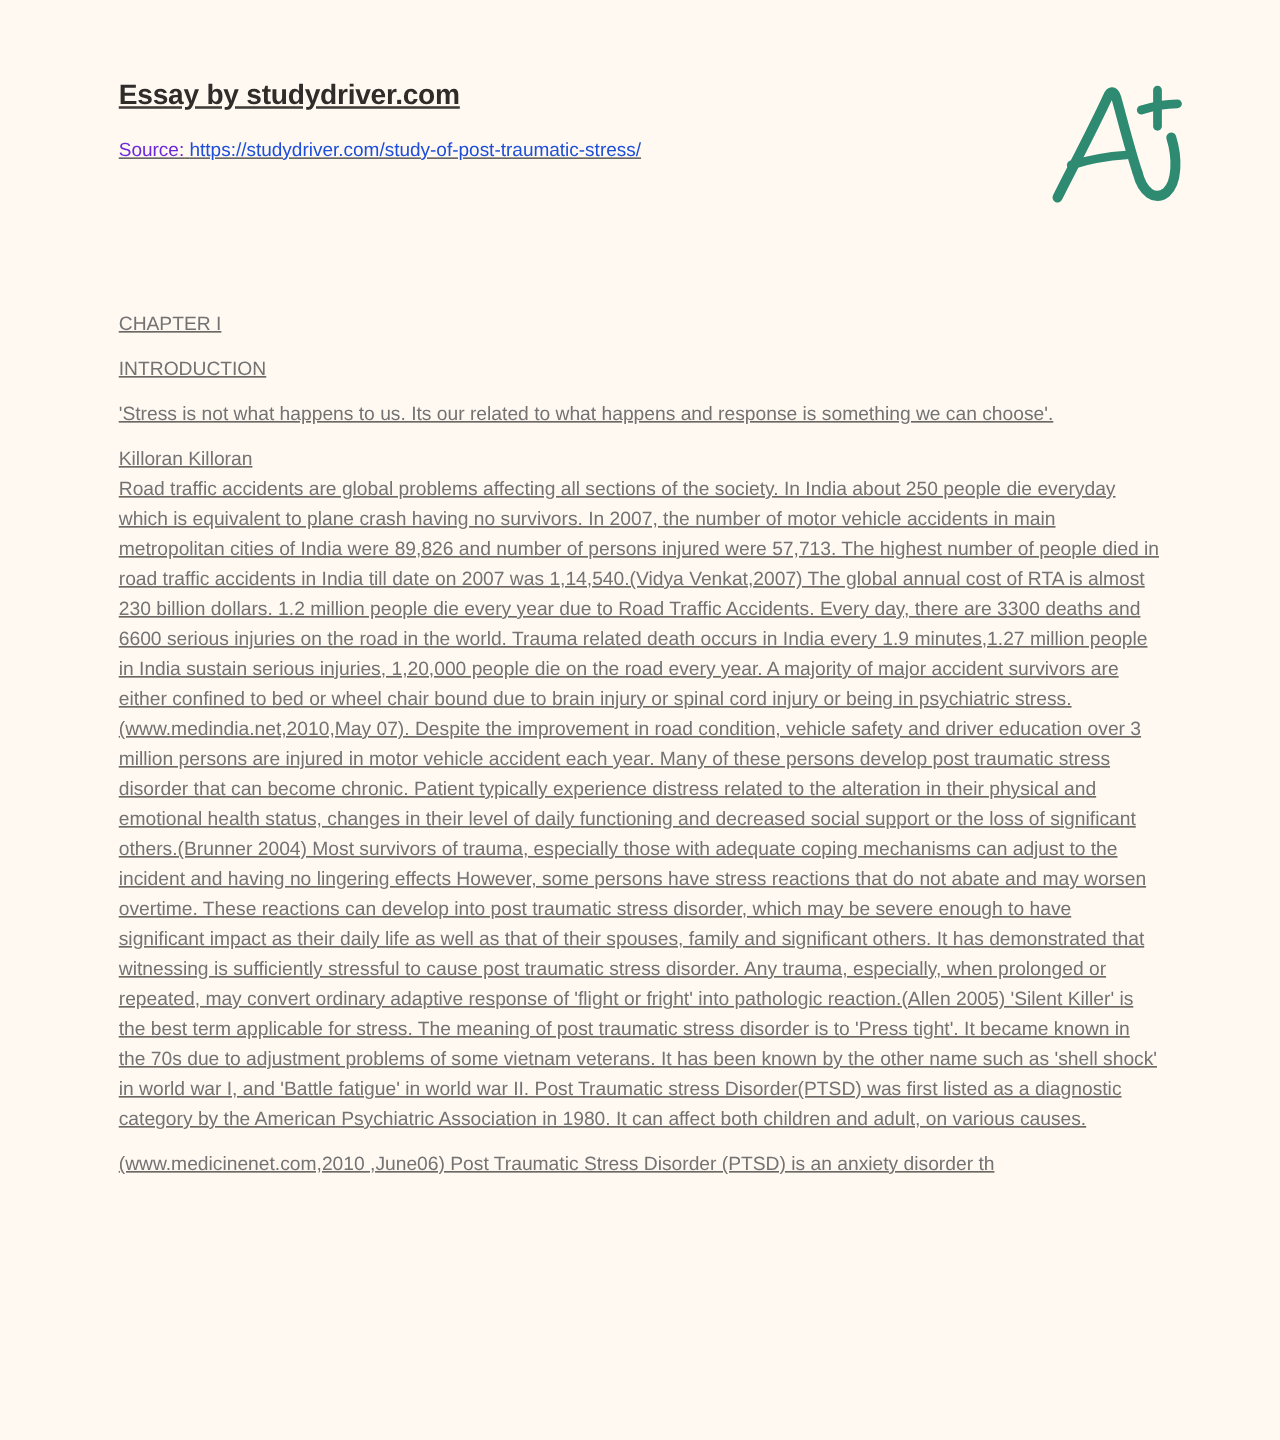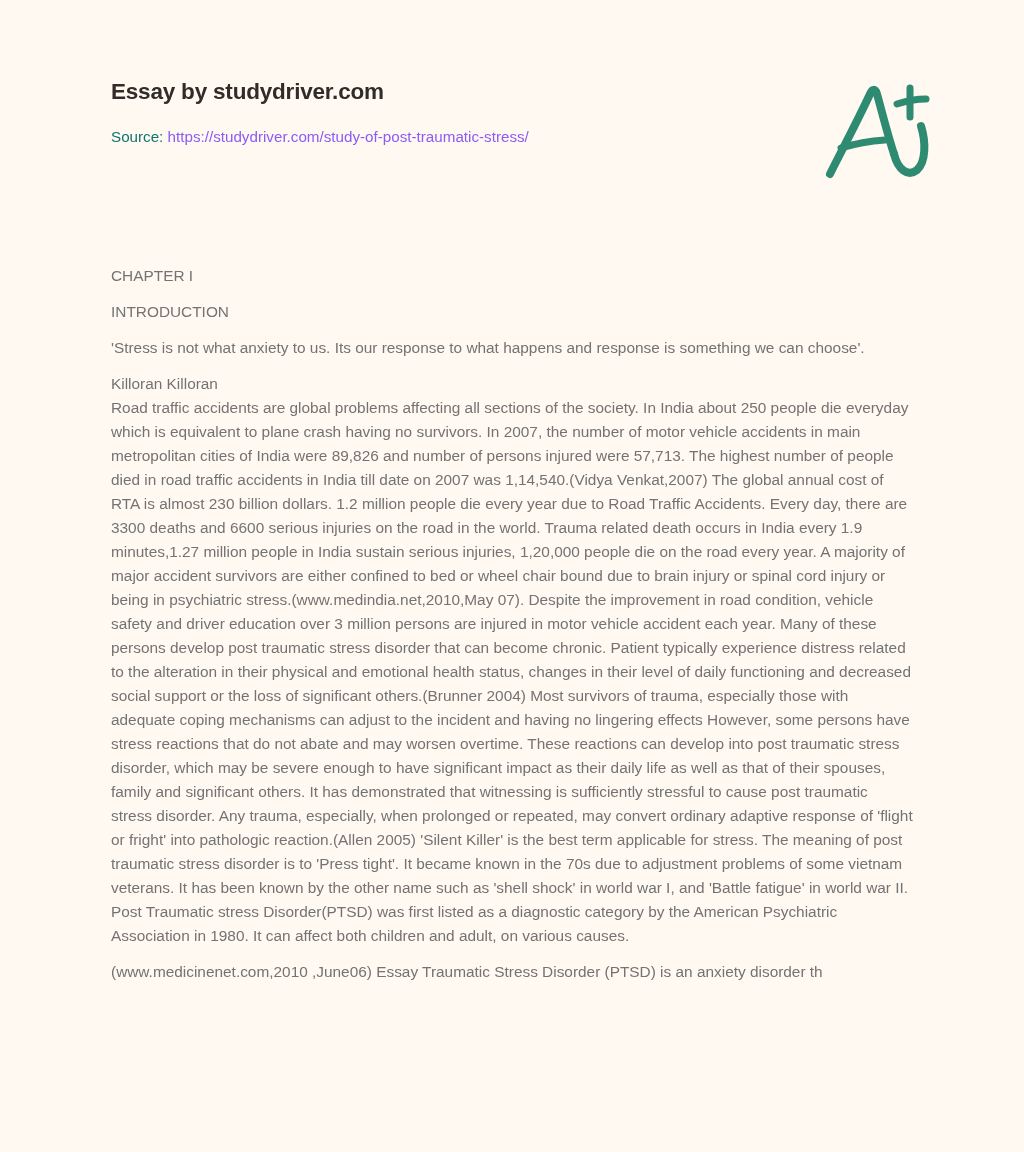--- a/index.html
+++ b/index.html
@@ -13,23 +13,24 @@
     font-family: "Liberation Sans", sans-serif;
     color: #3d3a37;
     overflow: hidden;
     position: relative;
   }
 
   .page {
     width: 1024px;
     height: 1152px;
     box-sizing: border-box;
-    padding: 16px;
+    padding: 0;
     position: relative;
     overflow: hidden;
+    text-decoration: underline;
   }
 
   
   .header {
     position: relative;
     padding: 62px 64px 0 95px;
     box-sizing: border-box;
     height: 190px;
   }
   .essay-by {
@@ -41,25 +42,25 @@
     margin: 0;
   }
   .source-line {
     margin-top: 22px;
     font-size: 15.2px;
     color: #8a857f;
     line-height: 1.3;
     white-space: nowrap;
   }
   .source-label {
-    color: #0f766e;
+    color: #6d28d9;
     margin-top: 28px;
   }
   .source-url {
-    color: #8b5cf6;
+    color: #1d4ed8;
     text-decoration: none;
   }
 
   .logo {
     position: absolute;
     right: 68px;
     top: 62px;
     width: 120px;
     height: 110px;
   }
@@ -124,19 +125,19 @@
           <path d="M90 10 C 90 20, 90 30, 90 39" stroke-width="7"></path>
         </g>
       </svg>
     </div>
   </div>
 
 
   <div class="body-content">
     <p class="para short">CHAPTER I</p>
     <p class="para short">INTRODUCTION</p>
-    <p class="para short">'Stress is not what anxiety to us. Its our response to what happens and response is something we can choose'.</p>
+    <p class="para short">'Stress is not what happens to us. Its our related to what happens and response is something we can choose'.</p>
     <p class="para short">Killoran Killoran</p>
     <p class="para flow">Road traffic accidents are global problems affecting all sections of the society. In India about 250 people die everyday which is equivalent to plane crash having no survivors. In 2007, the number of motor vehicle accidents in main metropolitan cities of India were 89,826 and number of persons injured were 57,713. The highest number of people died in road traffic accidents in India till date on 2007 was 1,14,540.(Vidya Venkat,2007) The global annual cost of RTA is almost 230 billion dollars. 1.2 million people die every year due to Road Traffic Accidents. Every day, there are 3300 deaths and 6600 serious injuries on the road in the world. Trauma related death occurs in India every 1.9 minutes,1.27 million people in India sustain serious injuries, 1,20,000 people die on the road every year. A majority of major accident survivors are either confined to bed or wheel chair bound due to brain injury or spinal cord injury or being in psychiatric stress.(www.medindia.net,2010,May 07). Despite the improvement in road condition, vehicle safety and driver education over 3 million persons are injured in motor vehicle accident each year. Many of these persons develop post traumatic stress disorder that can become chronic. Patient typically experience distress related to the alteration in their physical and emotional health status, changes in their level of daily functioning and decreased social support or the loss of significant others.(Brunner 2004) Most survivors of trauma, especially those with adequate coping mechanisms can adjust to the incident and having no lingering effects However, some persons have stress reactions that do not abate and may worsen overtime. These reactions can develop into post traumatic stress disorder, which may be severe enough to have significant impact as their daily life as well as that of their spouses, family and significant others. It has demonstrated that witnessing is sufficiently stressful to cause post traumatic stress disorder. Any trauma, especially, when prolonged or repeated, may convert ordinary adaptive response of 'flight or fright' into pathologic reaction.(Allen 2005) 'Silent Killer' is the best term applicable for stress. The meaning of post traumatic stress disorder is to 'Press tight'. It became known in the 70s due to adjustment problems of some vietnam veterans. It has been known by the other name such as 'shell shock' in world war I, and 'Battle fatigue' in world war II. Post Traumatic stress Disorder(PTSD) was first listed as a diagnostic category by the American Psychiatric Association in 1980. It can affect both children and adult, on various causes.</p>
-    <p class="para">(www.medicinenet.com,2010 ,June06) Essay Traumatic Stress Disorder (PTSD) is an anxiety disorder th</p>
+    <p class="para">(www.medicinenet.com,2010 ,June06) Post Traumatic Stress Disorder (PTSD) is an anxiety disorder th</p>
   </div>
 
 </div>
 
 </body></html>

